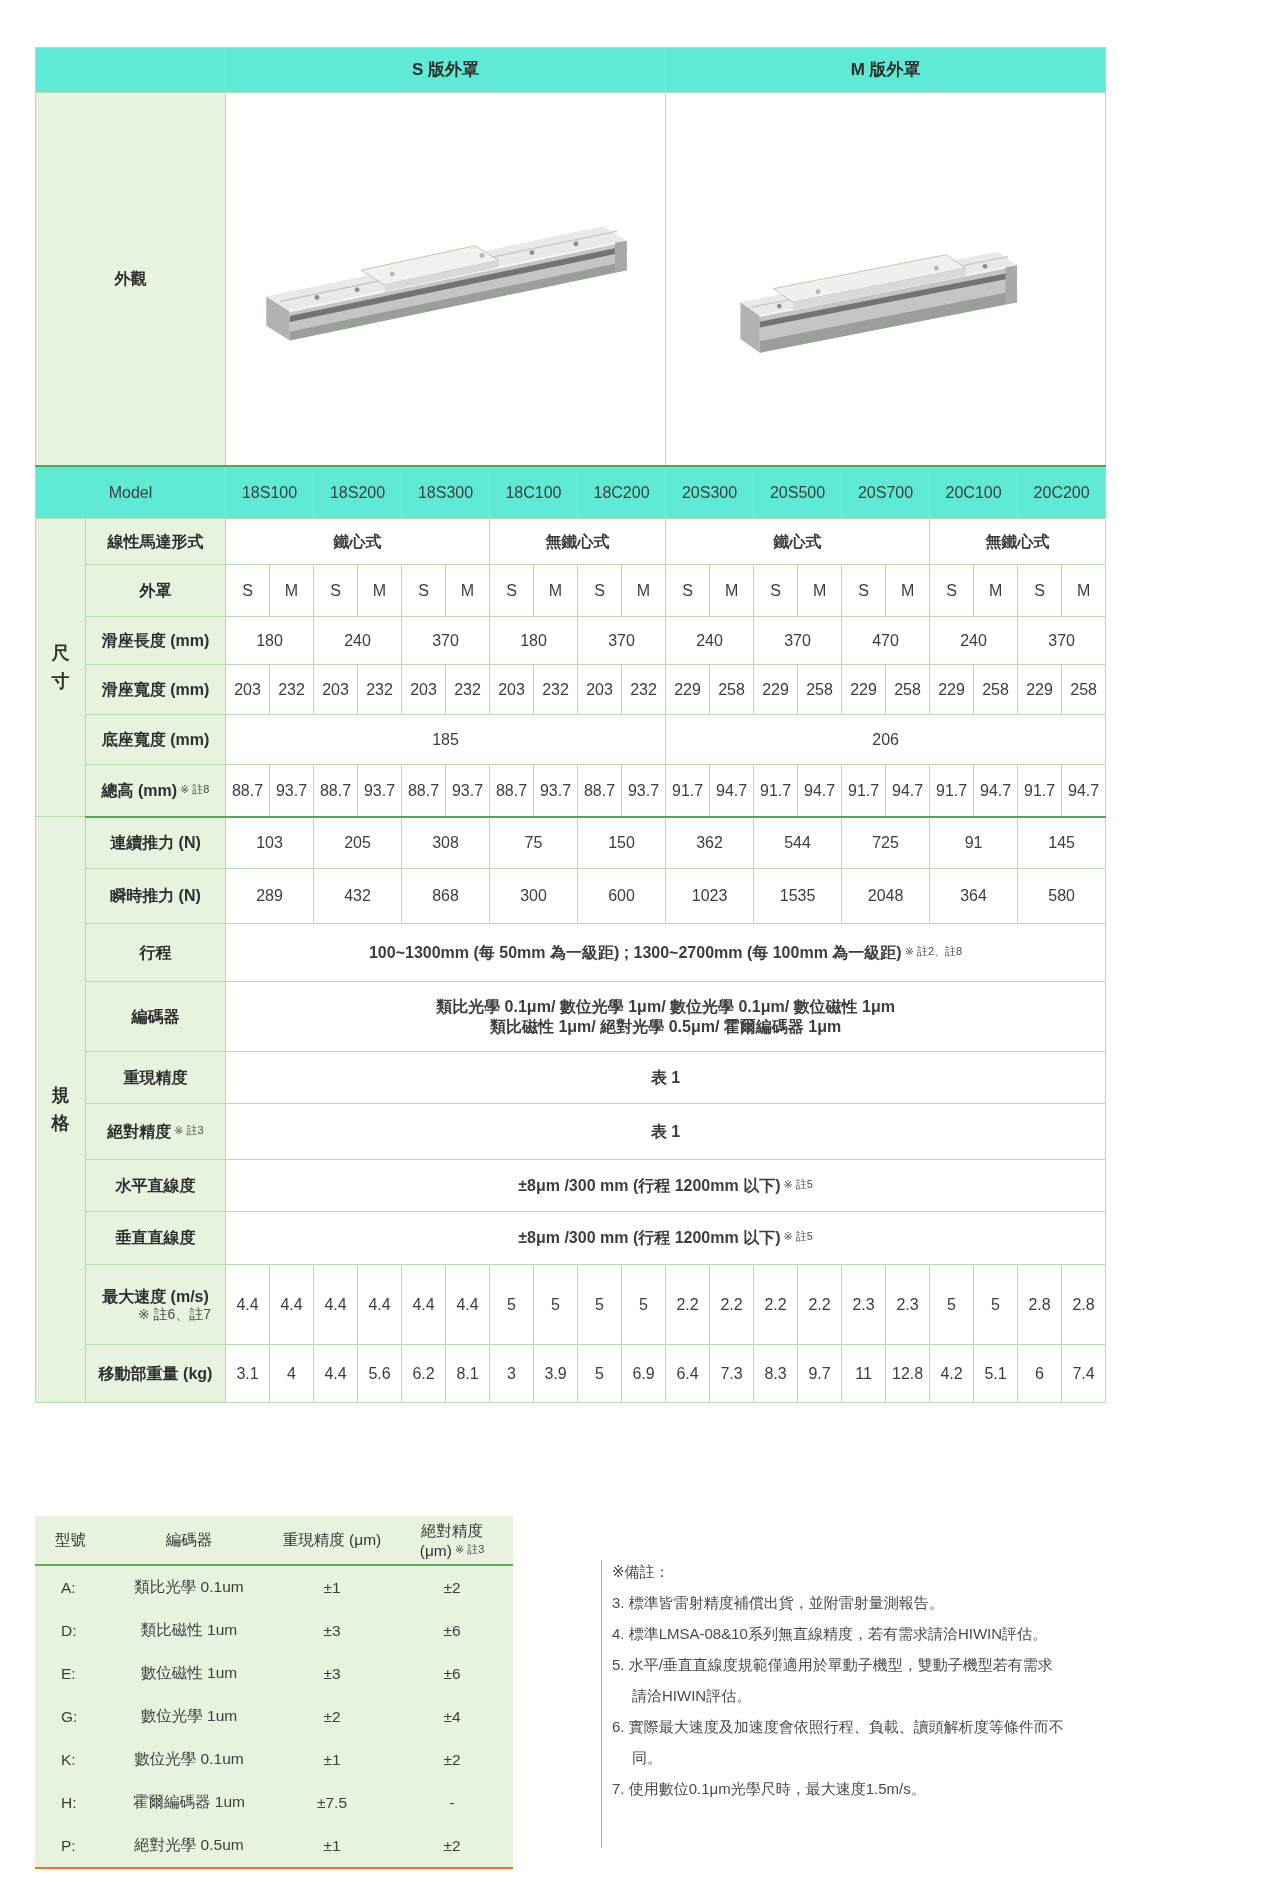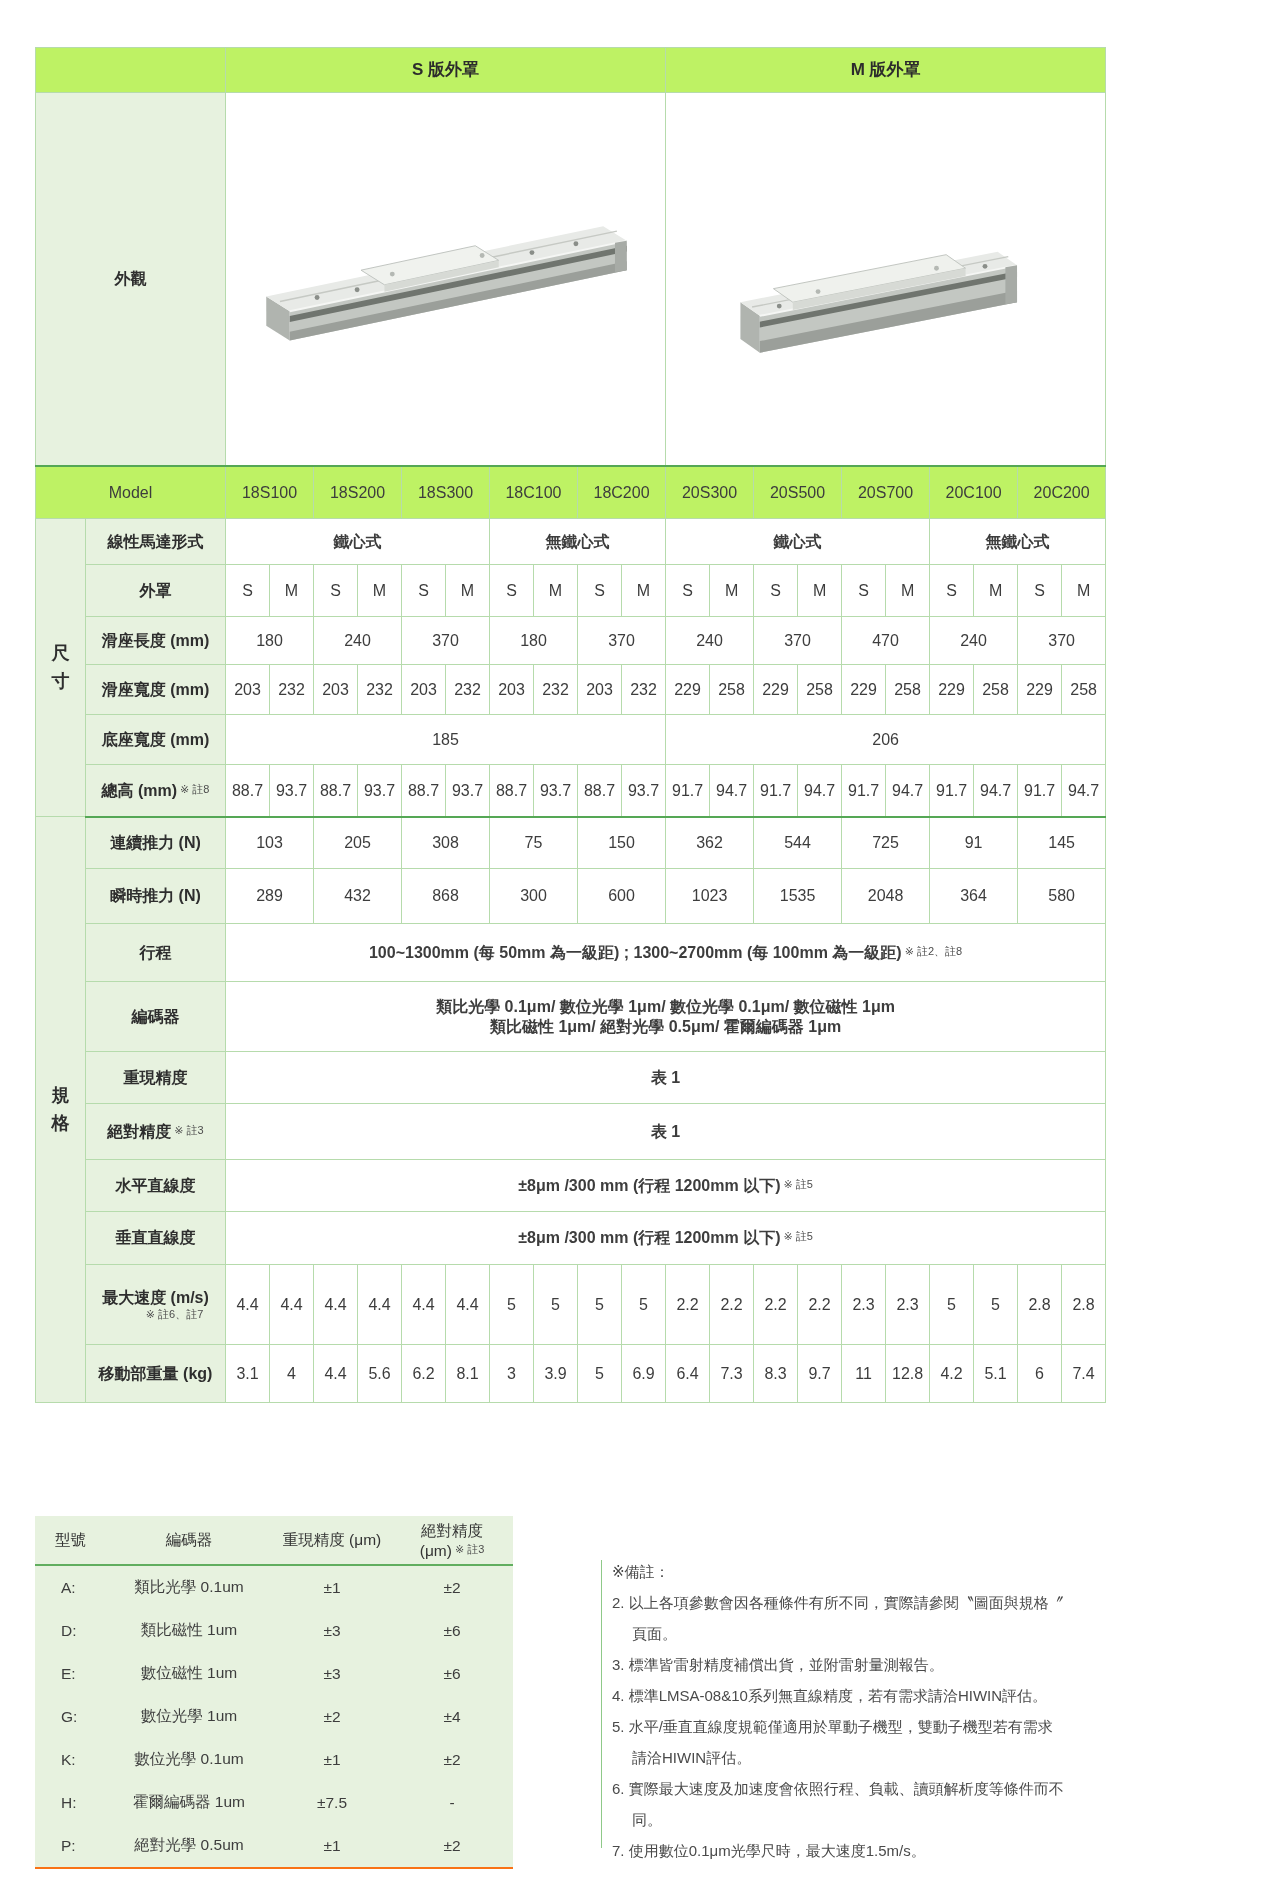--- a/index.html
+++ b/index.html
@@ -3,31 +3,31 @@
 <meta charset="utf-8">
 <style>
   html,body{margin:0;padding:0;}
   body{width:1283px;height:1892px;background:#ffffff;position:relative;overflow:hidden;
        font-family:"Liberation Sans","DejaVu Sans",sans-serif;color:#3d3d3d;}
 
   
   table.spec{position:absolute;left:35px;top:47px;width:1070px;border-collapse:collapse;table-layout:fixed;}
   table.spec td{border:1px solid #b6dbac;background:#fff;text-align:center;vertical-align:middle;
                 font-size:16px;color:#3d3d3d;padding:2px 1px;overflow:hidden;line-height:1.2;}
-  table.spec td.g{background:#bef264;}
+  table.spec td.g{background:#5eead4;}
   table.spec td.lbl{background:#e7f2df;font-weight:bold;font-size:16px;color:#2e2e2e;}
   table.spec td.grp{background:#e7f2df;font-weight:bold;color:#2e2e2e;}
   table.spec tr.hdr td{font-weight:bold;font-size:17px;color:#2c2c2c;}
   table.spec tr.sect td{border-bottom:2px solid #55a755;}
   .vtext{display:block;width:20px;margin:0 auto;word-break:break-all;line-height:1.55;font-size:18px;}
   .sup{font-size:11px;color:#4d4d4d;vertical-align:3px;margin-left:3px;white-space:nowrap;font-weight:normal;}
   .bv{font-weight:bold;margin-top:31px;}
   .enc-lines{font-weight:bold;line-height:1.9;font-size:16px;}
   .spdlbl{display:block;}
-  .spdnote{display:block;font-size:11px;color:#4d4d4d;margin-top:0;font-weight:normal;padding-left:38px;}
+  .spdnote{display:block;font-size:14px;color:#4d4d4d;margin-top:0;font-weight:normal;padding-left:38px;}
 
   
   .enc{position:absolute;left:35px;top:1516px;width:478px;background:#e7f2df;border-bottom:2px solid #f97316;}
   .enc table{width:100%;border-collapse:collapse;table-layout:fixed;}
   .enc th{height:46px;border-bottom:2px solid #61ae5f;font-weight:normal;font-size:15.5px;color:#333;text-align:center;}
   .enc td{height:41px;font-size:15.5px;color:#3d3d3d;text-align:center;}
   .enc td.code{text-align:left;padding-left:26px;}
   .enc th.code{text-align:left;padding-left:20px;}
 
   .vline{position:absolute;left:601px;top:1560px;height:288px;width:0;border-left:1.5px solid #8fc989;}
@@ -411,21 +411,20 @@
         <td>±2</td>
       </tr>
     </tbody>
   </table>
 </div>
 
 <div class="vline"></div>
 
 <div class="notes">
   <div class="nt">※備註：</div>
-  <div class="item">2. 以上各項參數會因各種條件有所不同，實際請參閱〝圖面與規格〞頁面。</div>
   <div class="item">3. 標準皆雷射精度補償出貨，並附雷射量測報告。</div>
   <div class="item">4. 標準LMSA-08&amp;10系列無直線精度，若有需求請洽HIWIN評估。</div>
   <div class="item">5. 水平/垂直直線度規範僅適用於單動子機型，雙動子機型若有需求請洽HIWIN評估。</div>
   <div class="item">6. 實際最大速度及加速度會依照行程、負載、讀頭解析度等條件而不同。</div>
   <div class="item">7. 使用數位0.1μm光學尺時，最大速度1.5m/s。</div>
 
 </div>
 
 </div>
 

